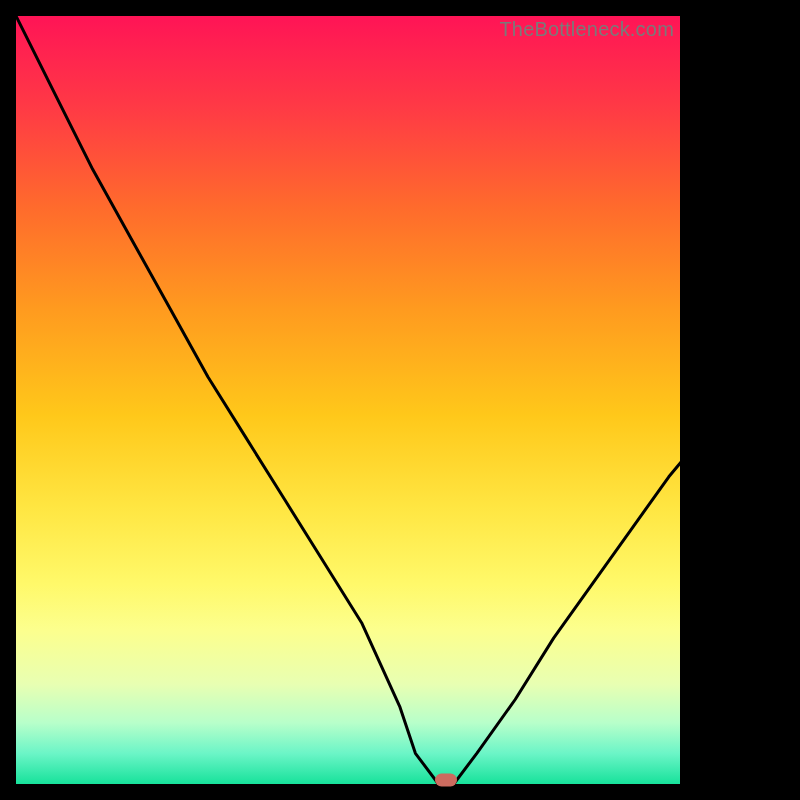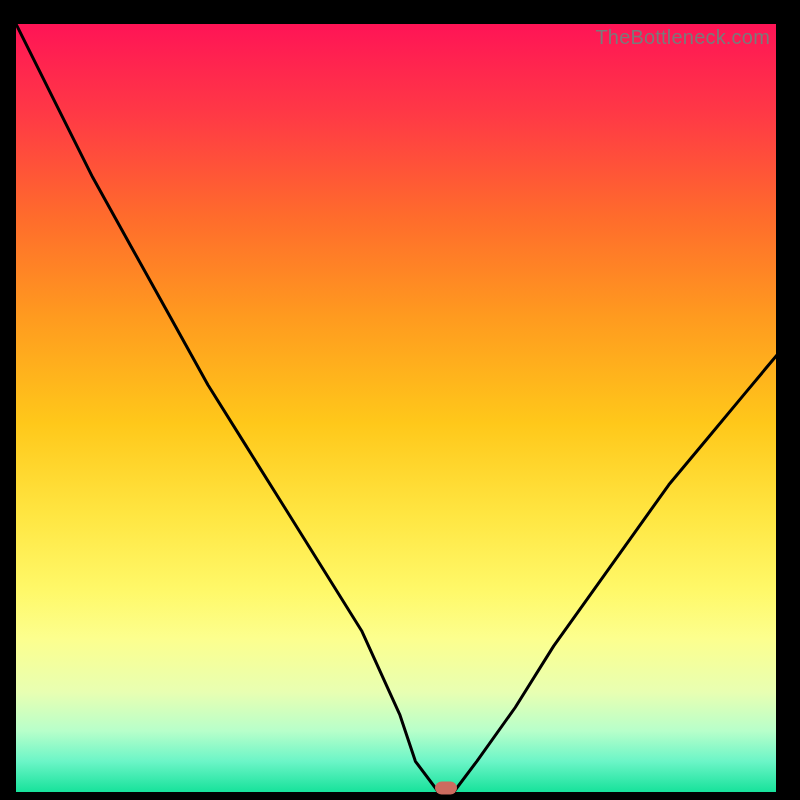--- a/index.html
+++ b/index.html
@@ -13,22 +13,22 @@
   }
   .stage {
     position: relative;
     width: 800px;
     height: 800px;
     background: #000;
   }
   .plot-area {
     position: absolute;
     left: 16px;
-    top: 24px;
-    width: 760px;
+    top: 16px;
+    width: 664px;
     height: 768px;
     background: linear-gradient(to bottom,
       #ff1456 0%,
       #ff3a45 12%,
       #ff6b2c 25%,
       #ff9a1f 38%,
       #ffc81a 52%,
       #ffe642 64%,
       #fff96a 74%,
       #fcff8e 80%,

